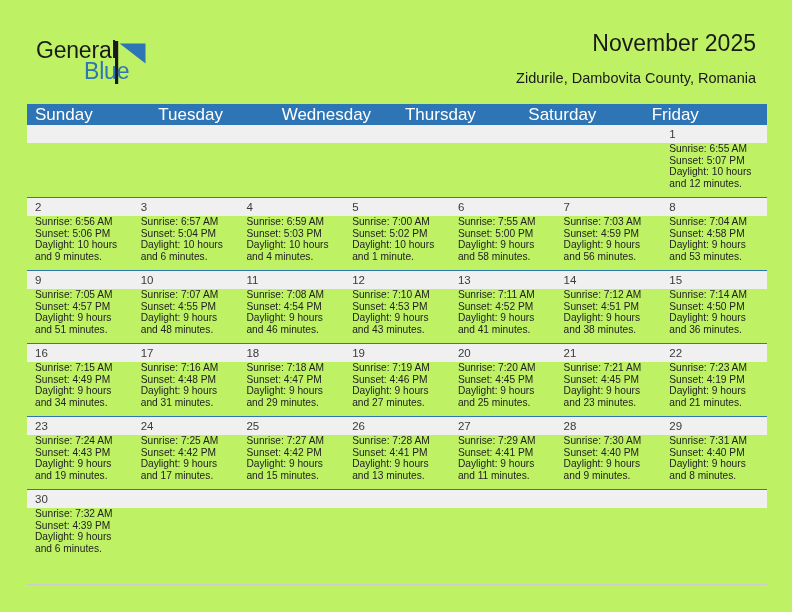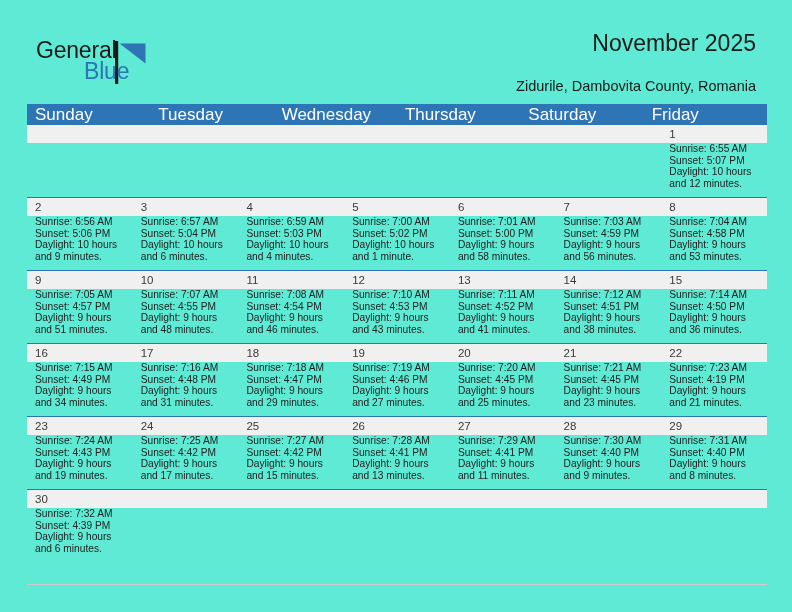--- a/index.html
+++ b/index.html
@@ -6,21 +6,21 @@
   html, body {
     margin: 0; padding: 0;
     width: 792px; height: 612px;
     background: #ffffff;
     font-family: "Liberation Sans", sans-serif;
     -webkit-font-smoothing: antialiased;
   }
   .page {
     position: relative;
     width: 792px; height: 612px;
-    background: #5eead4;
+    background: #bef264;
     overflow: hidden;
   }
 
   
   .header {
     position: absolute;
     left: 0; top: 0;
     width: 792px; height: 104px;
   }
   .logo {
@@ -56,21 +56,21 @@
     position: absolute;
     right: 36px; top: 30px;
     font-size: 23px;
     color: #1a1a1a;
     text-align: right;
     white-space: nowrap;
     font-weight: normal;
   }
   .subtitle {
     position: absolute;
-    right: 36px; top: 78px;
+    right: 36px; top: 70px;
     font-size: 14.5px;
     color: #1a1a1a;
     text-align: right;
     white-space: nowrap;
   }
 
   
   .calendar {
     position: absolute;
     left: 27px; top: 104px;
@@ -279,21 +279,21 @@
               <div class="lines">
                 <div class="line">Sunrise: 7:00 AM</div>
                 <div class="line">Sunset: 5:02 PM</div>
                 <div class="line">Daylight: 10 hours</div>
                 <div class="line">and 1 minute.</div>
               </div>
             </div>
             <div class="cell">
               <div class="daynum">6</div>
               <div class="lines">
-                <div class="line">Sunrise: 7:01 AM</div>
+                <div class="line">Sunrise: 7:55 AM</div>
                 <div class="line">Sunset: 5:00 PM</div>
                 <div class="line">Daylight: 9 hours</div>
                 <div class="line">and 58 minutes.</div>
               </div>
             </div>
             <div class="cell">
               <div class="daynum">7</div>
               <div class="lines">
                 <div class="line">Sunrise: 7:03 AM</div>
                 <div class="line">Sunset: 4:59 PM</div>

